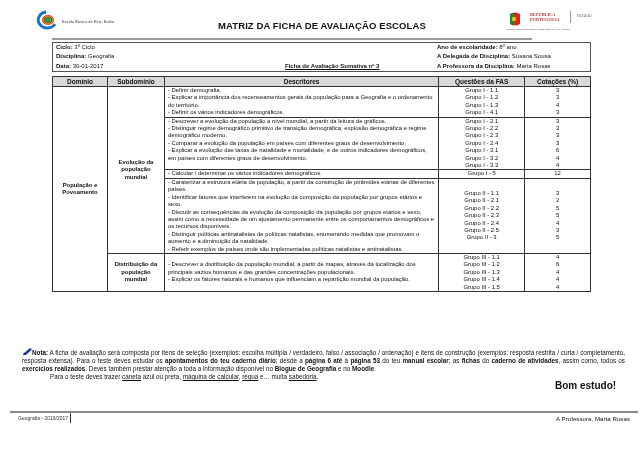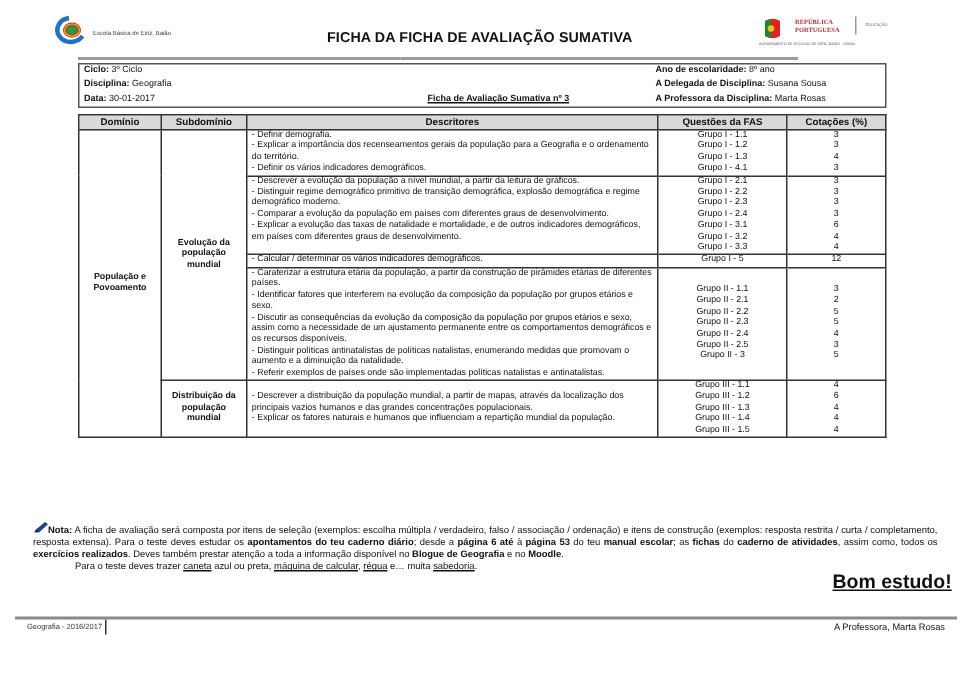--- a/index.html
+++ b/index.html
@@ -30,39 +30,39 @@
   td.q, td.c { text-align: center; }
   tr.sep td.d, tr.sep td.q, tr.sep td.c { border-top: 1px solid #333; }
   tr.last td { border-bottom: 1px solid #333; }
   .line { display: block; }
 
   .note { position: absolute; left: 22px; top: 348px; width: 603px; font-size: 6.3px; line-height: 8px; text-align: justify; }
   .note b { font-weight: bold; }
   .note u { text-decoration: underline; }
   .pencil { display: inline-block; width: 10px; height: 8px; vertical-align: -1px; }
   .note-indent { padding-left: 28px; display: block; }
-  .bom { position: absolute; left: 555px; top: 380px; font-size: 13px; font-weight: bold; text-decoration: underline; }
+  .bom { position: absolute; left: 555px; top: 380px; font-size: 10px; font-weight: bold; }
 
   .footer-rule { position: absolute; left: 10px; top: 411px; width: 628px; height: 2px; background: #8a8a8a; }
   .footer-left { position: absolute; left: 18px; top: 415px; font-size: 5px; color: #333; }
   .footer-bar { position: absolute; left: 70px; top: 413px; width: 1px; height: 10px; background: #333; }
   .footer-right { position: absolute; right: 10px; top: 415px; font-size: 6.2px; }
 </style>
 </head>
 <body>
 
 <div class="header">
   <svg class="school-logo" viewBox="0 0 24 20">
     <path d="M12 2 A9 8 0 1 0 21 14" fill="none" stroke="#1e73c8" stroke-width="3"></path>
     <ellipse cx="14" cy="10" rx="6" ry="5" fill="#d22"></ellipse>
     <ellipse cx="14" cy="10" rx="3.8" ry="3" fill="#2a9a3a"></ellipse>
     <ellipse cx="14" cy="10" rx="5" ry="4" fill="none" stroke="#f0c020" stroke-width="0.8"></ellipse>
   </svg>
   <span class="school-name">Escola Básica de Eiriz, Baião</span>
-  <span class="doc-title">FICHA DA FICHA DE AVALIAÇÃO SUMATIVA</span>
+  <span class="doc-title">MATRIZ DA FICHA DE AVALIAÇÃO ESCOLAS</span>
   <svg class="rep-logo" viewBox="0 0 14 16">
     <path d="M2 3 Q7 0 12 3 L12 13 Q7 16 2 13 Z" fill="#d22"></path>
     <path d="M2 3 Q4 2 6 2 L6 14 Q4 14 2 13 Z" fill="#1a8a2a"></path>
     <circle cx="6" cy="8" r="2.2" fill="#f0c020"></circle>
   </svg>
   <div class="rep-name">
     <span class="line">REPÚBLICA</span>
     <span class="line">PORTUGUESA</span>
   </div>
   <div class="rep-sep"></div>

